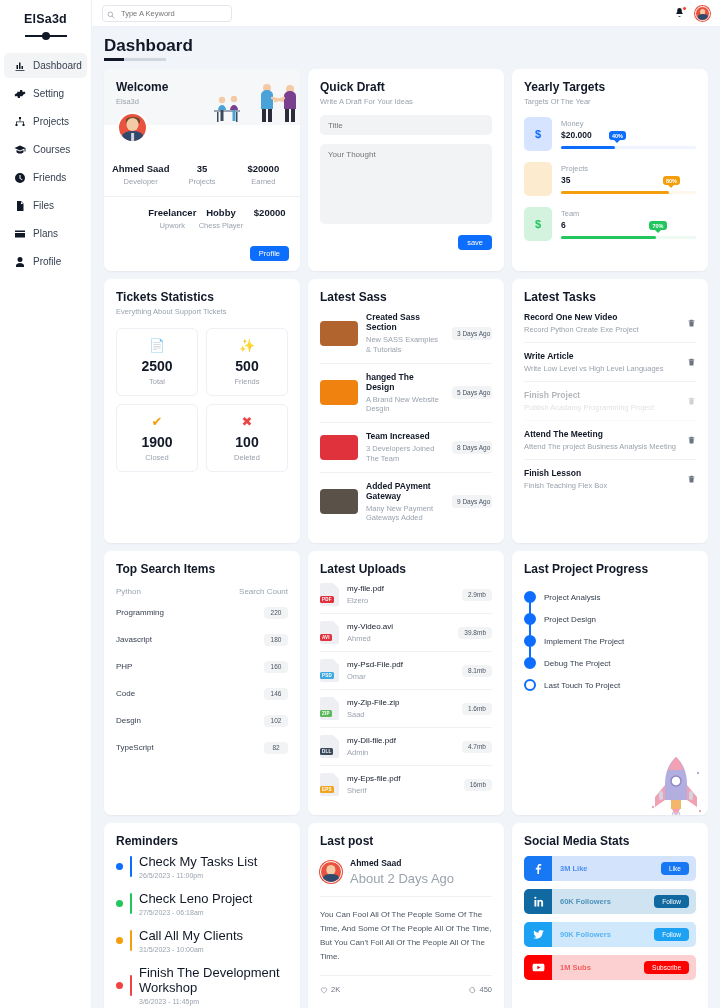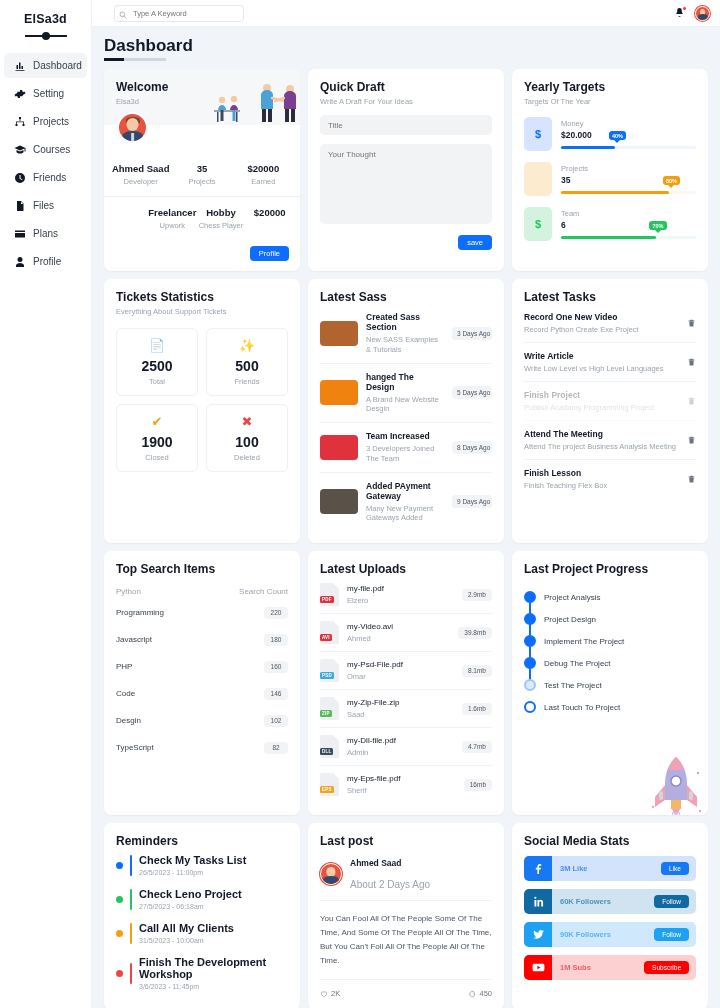--- a/index.html
+++ b/index.html
@@ -53,21 +53,21 @@
   
   .main { flex: 1; display: flex; flex-direction: column; min-width: 0; }
   .topbar {
     background: #fff; height: 27px;
     display: flex; align-items: center;
     padding: 0 10px 0 10px;
     gap: 8px;
     border-bottom: 1px solid #eef1f5;
   }
   .search-wrap {
-    position: relative; width: 130px; margin-left: 12px;
+    position: relative; width: 130px;
   }
   .search-input {
     width: 100%; height: 17px;
     border: 1px solid #e3e7ed; border-radius: 4px;
     padding: 0 4px 0 18px;
     font-size: 7.5px; color: #9aa3ae;
     font-family: "Liberation Sans", sans-serif;
     background: #fff; outline: none;
   }
   .search-ico { position: absolute; left: 5px; top: 4.5px; width: 8px; height: 8px; }
@@ -272,34 +272,34 @@
     position: absolute; left: 5px; top: 10px; bottom: 28px;
     width: 2px; background: #0d6efd; z-index: 1;
   }
   .prog-lbl { font-size: 8px; color: #374151; }
   .rocket { position: absolute; right: 4px; bottom: -4px; width: 56px; height: 64px; }
 
   
   .rem-item { display: flex; align-items: center; gap: 7px; padding: 6px 0; }
   .rem-dot { width: 7px; height: 7px; border-radius: 50%; flex: 0 0 7px; }
   .rem-bar { width: 2px; height: 21px; border-radius: 2px; flex: 0 0 2px; }
-  .rem-title { font-size: 11px; font-weight: bold; color: #111827; }
+  .rem-title { font-size: 13px; font-weight: normal; color: #111827; }
   .rem-time { font-size: 7px; color: #9aa3ae; margin-top: 3px; }
 
   
   .post-head { display: flex; align-items: center; gap: 8px; margin-top: 10px; }
   .post-avatar {
     width: 22px; height: 22px; border-radius: 50%; flex: 0 0 22px;
     background: #e8523f; position: relative; overflow: hidden; border: 1.5px solid #fff;
     box-shadow: 0 0 0 1px #e8523f;
   }
   .post-avatar .head { position:absolute; left:50%; top:17%; width:46%; height:46%; background:#f4c9a6; border-radius:50%; transform: translateX(-50%); }
   .post-avatar .body { position:absolute; left:50%; bottom:0; width:80%; height:38%; background:#2f4a6d; border-radius:50% 50% 0 0; transform: translateX(-50%); }
   .post-name { font-size: 8.5px; font-weight: bold; color: #111827; }
-  .post-time { font-size: 10px; color: #9aa3ae; margin-top: 11px; }
+  .post-time { font-size: 13px; color: #9aa3ae; margin-top: 3px; }
   .post-body {
     font-size: 8px; color: #4b5563; line-height: 1.75;
     border-top: 1px solid #f0f2f5; border-bottom: 1px solid #f0f2f5;
     padding: 11px 0; margin-top: 10px;
   }
   .post-foot { display: flex; justify-content: space-between; padding-top: 9px; font-size: 7.5px; color: #6b7280; }
   .post-foot span { display: inline-flex; align-items: center; gap: 3px; }
   .post-foot svg { width: 8px; height: 8px; fill: none; stroke: #6b7280; stroke-width: 1.6; }
 
   
@@ -787,24 +787,20 @@
    </div>
               <div class="prog-item">
      <span class="prog-dot filled"></span>
      <span class="prog-lbl">Implement The Project</span>
    </div>
               <div class="prog-item">
      <span class="prog-dot filled"></span>
      <span class="prog-lbl">Debug The Project</span>
    </div>
               <div class="prog-item">
-     <span class="prog-dot partial"></span>
-     <span class="prog-lbl">Test The Project</span>
-   </div>
-              <div class="prog-item">
      <span class="prog-dot empty"></span>
      <span class="prog-lbl">Last Touch To Project</span>
    </div>
             </div>
         </div>
         <span class="rocket">
           <svg width="56" height="64" viewBox="0 0 56 64">
             <path d="M28 2c7 6 11 16 11 27v16H17V29C17 18 21 8 28 2z" fill="#b3aee0"></path>
             <path d="M28 2c3.5 3 6 8 7.5 13h-15C22 10 24.5 5 28 2z" fill="#f2a0b4"></path>
             <circle cx="28" cy="26" r="5" fill="#fff" stroke="#8f89c9" stroke-width="1.5"></circle>

